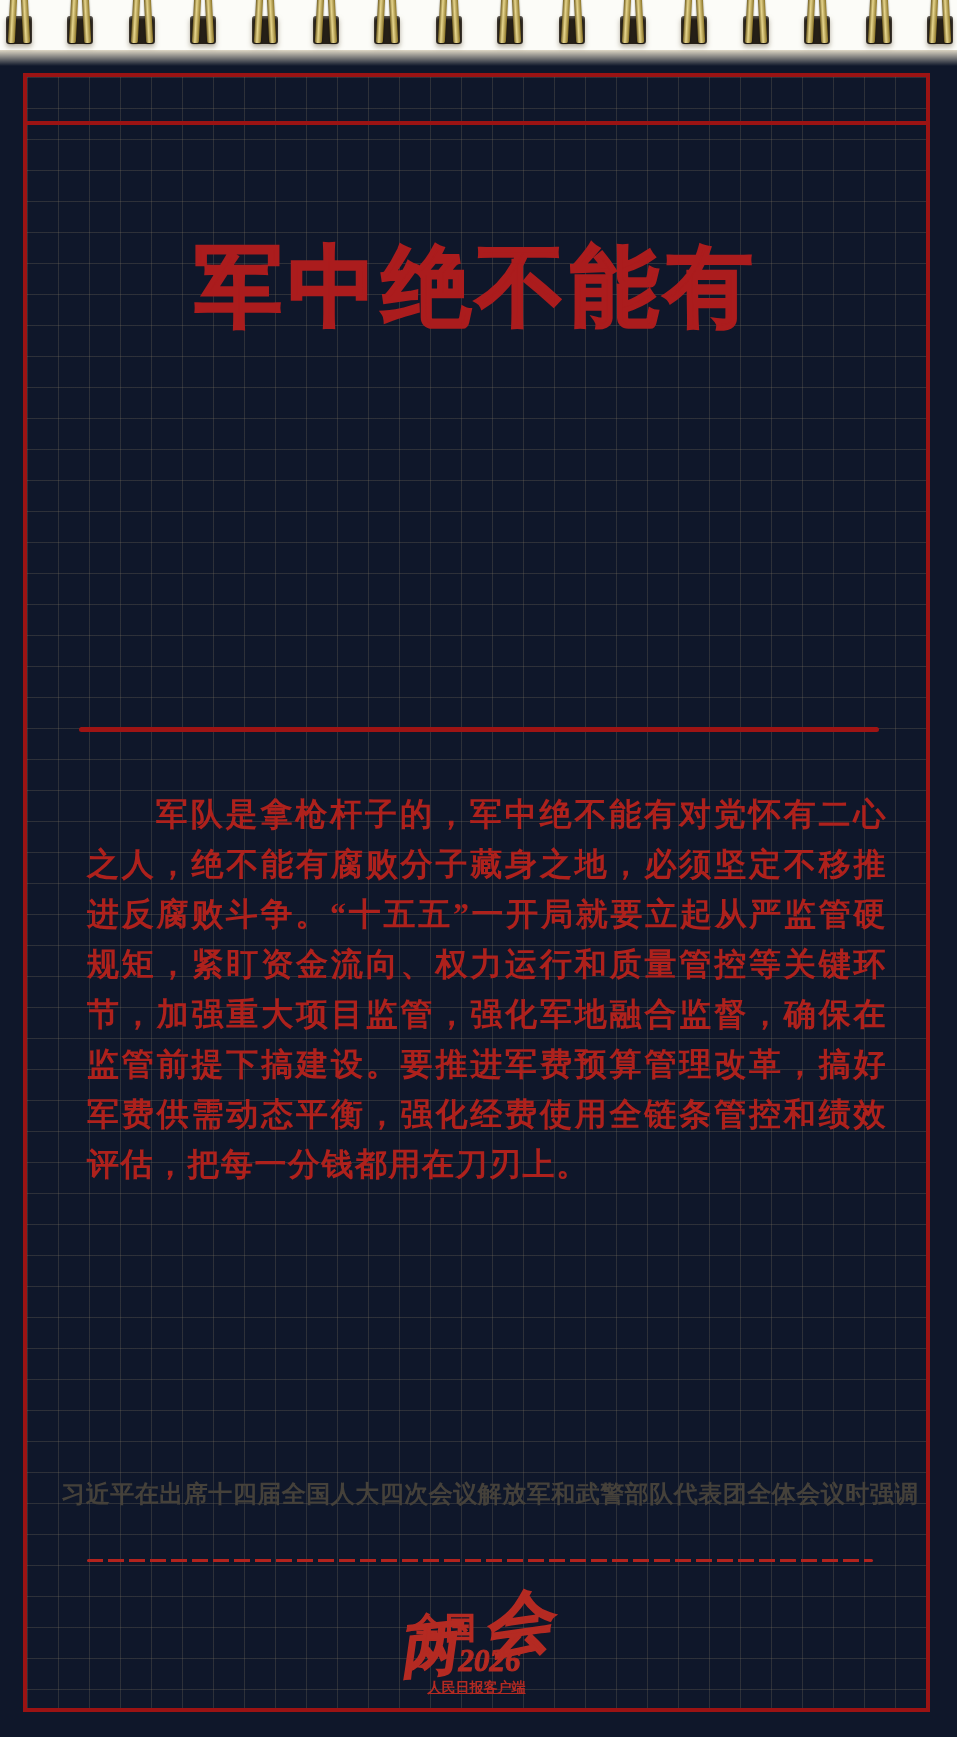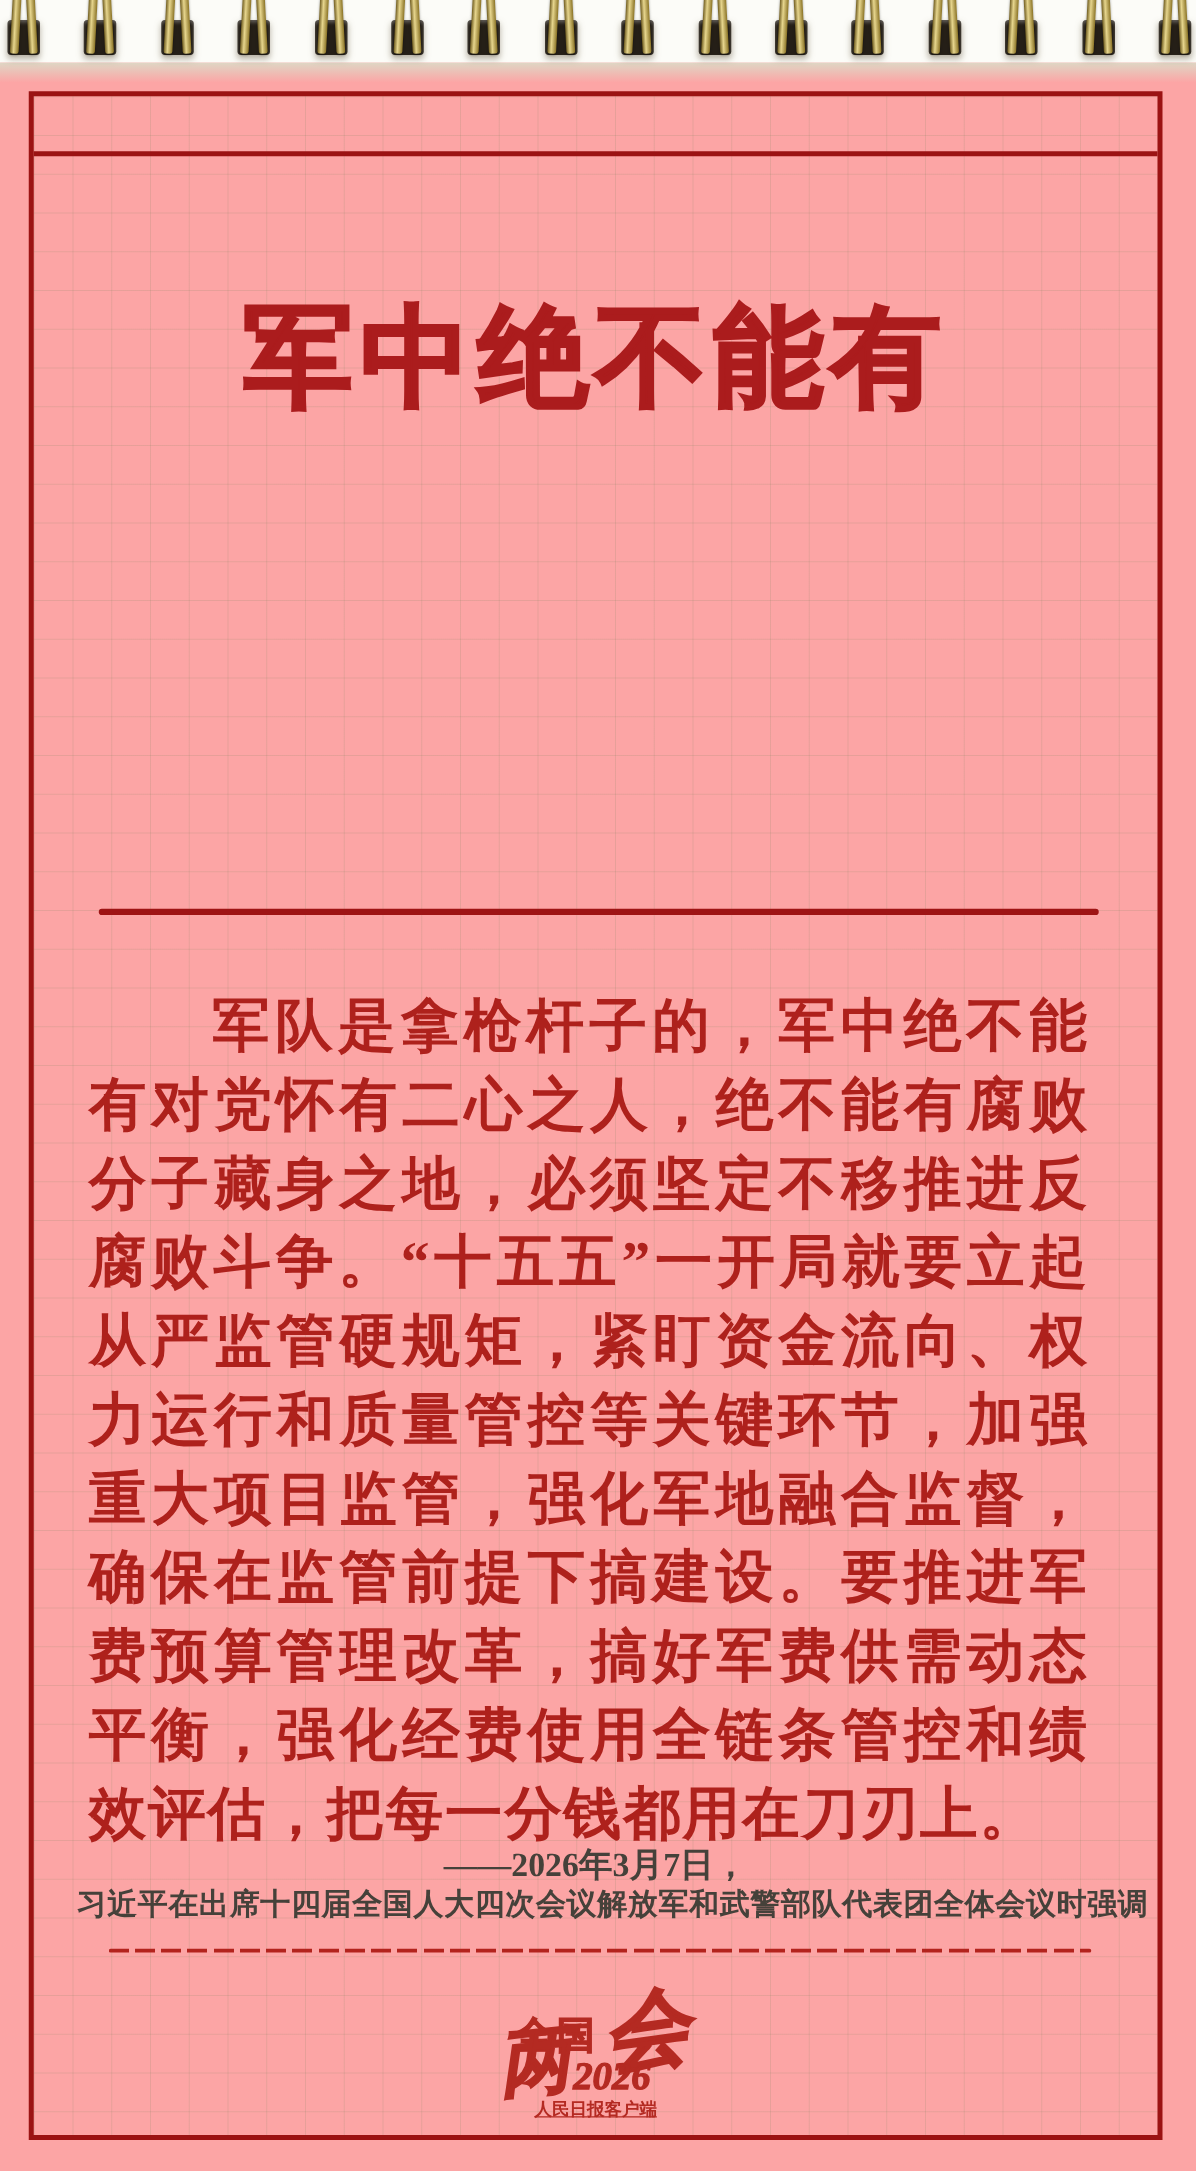--- a/index.html
+++ b/index.html
@@ -1,21 +1,21 @@
 <!DOCTYPE html>
 <html><head>
 <meta charset="utf-8">
 <style>
   html,body { margin:0; padding:0; }
   body {
     width:957px; height:1737px;
     font-family:"Liberation Serif","DejaVu Serif",serif;
     background:#f5f1e4;
   }
-  .canvas { position:relative; width:957px; height:1737px; overflow:hidden; background:#fca5a5; }
+  .canvas { position:relative; width:957px; height:1737px; overflow:hidden; background:#0f172a; }
 
   
   .binding-strip { position:absolute; top:0; left:0; right:0; height:50px; background:#fcfcf8; z-index:5; }
   .strip-shadow { position:absolute; top:50px; left:0; right:0; height:16px;
     background:linear-gradient(#ded7c5, rgba(222,215,197,0)); z-index:4; }
   .clip { position:absolute; top:0; width:36px; height:56px; z-index:6; }
   .clip .hole { position:absolute; left:5px; top:16px; width:26px; height:28px;
     background:#251f17; border-radius:3px;
     box-shadow: inset 0 2px 3px rgba(255,255,255,.28), 0 3px 5px rgba(125,115,92,.55); }
   .clip .wire { position:absolute; top:-3px; width:7px; height:46px;
@@ -35,22 +35,22 @@
 
   
   .title { position:absolute; top:90px; left:0; right:0; text-align:center;
     font-size:88px; line-height:123px; font-weight:900;
     color:#ab1c1d; letter-spacing:6px; -webkit-text-stroke:2.5px #ab1c1d; }
 
   .divider { position:absolute; top:650px; left:52px; width:800px; height:5px;
     background:#9e1414; border-radius:3px; }
 
   
-  .quote-body { position:absolute; top:712px; left:44px; width:800px;
-    font-size:46px; line-height:63px; color:#ae211c; font-weight:700;
+  .quote-body { position:absolute; top:712px; left:60px; width:800px;
+    font-size:32px; line-height:50px; color:#ae211c; font-weight:700;
     text-align:justify; text-indent:2.15em; letter-spacing:1.5px;
     word-break:break-all; margin:0; }
 
   
   .attribution { position:absolute; top:1400px; left:0; right:0; text-align:center; color:#45413a; }
   .attribution .date { font-size:27px; line-height:30px; font-weight:600; }
   .attribution .source { font-size:24px; line-height:30px; margin-top:2px; font-weight:600; letter-spacing:0.5px;padding-left:27px; }
 
   .dash-line { position:absolute; top:1482px; left:60px; width:786px; height:3px;
     background:repeating-linear-gradient(90deg,#b3231d 0 16px, rgba(179,35,29,0) 16px 21px);
@@ -160,21 +160,20 @@
 
     <h1 class="title" id="title">
         <div>军中绝不能有</div>
       </h1>
 
     <div class="divider"></div>
 
     <p class="quote-body">军队是拿枪杆子的，军中绝不能有对党怀有二心之人，绝不能有腐败分子藏身之地，必须坚定不移推进反腐败斗争。“十五五”一开局就要立起从严监管硬规矩，紧盯资金流向、权力运行和质量管控等关键环节，加强重大项目监管，强化军地融合监督，确保在监管前提下搞建设。要推进军费预算管理改革，搞好军费供需动态平衡，强化经费使用全链条管控和绩效评估，把每一分钱都用在刀刃上。</p>
 
     <div class="attribution">
-      <div class="date">——2026年3月7日，</div>
       <div class="source">习近平在出席十四届全国人大四次会议解放军和武警部队代表团全体会议时强调</div>
     </div>
 
     <div class="dash-line"></div>
 
     <div class="logo">
       <span class="quanguo">全国</span>
       <span class="hui">会</span>
       <span class="liang">两</span>
       <span class="year">2026</span>

